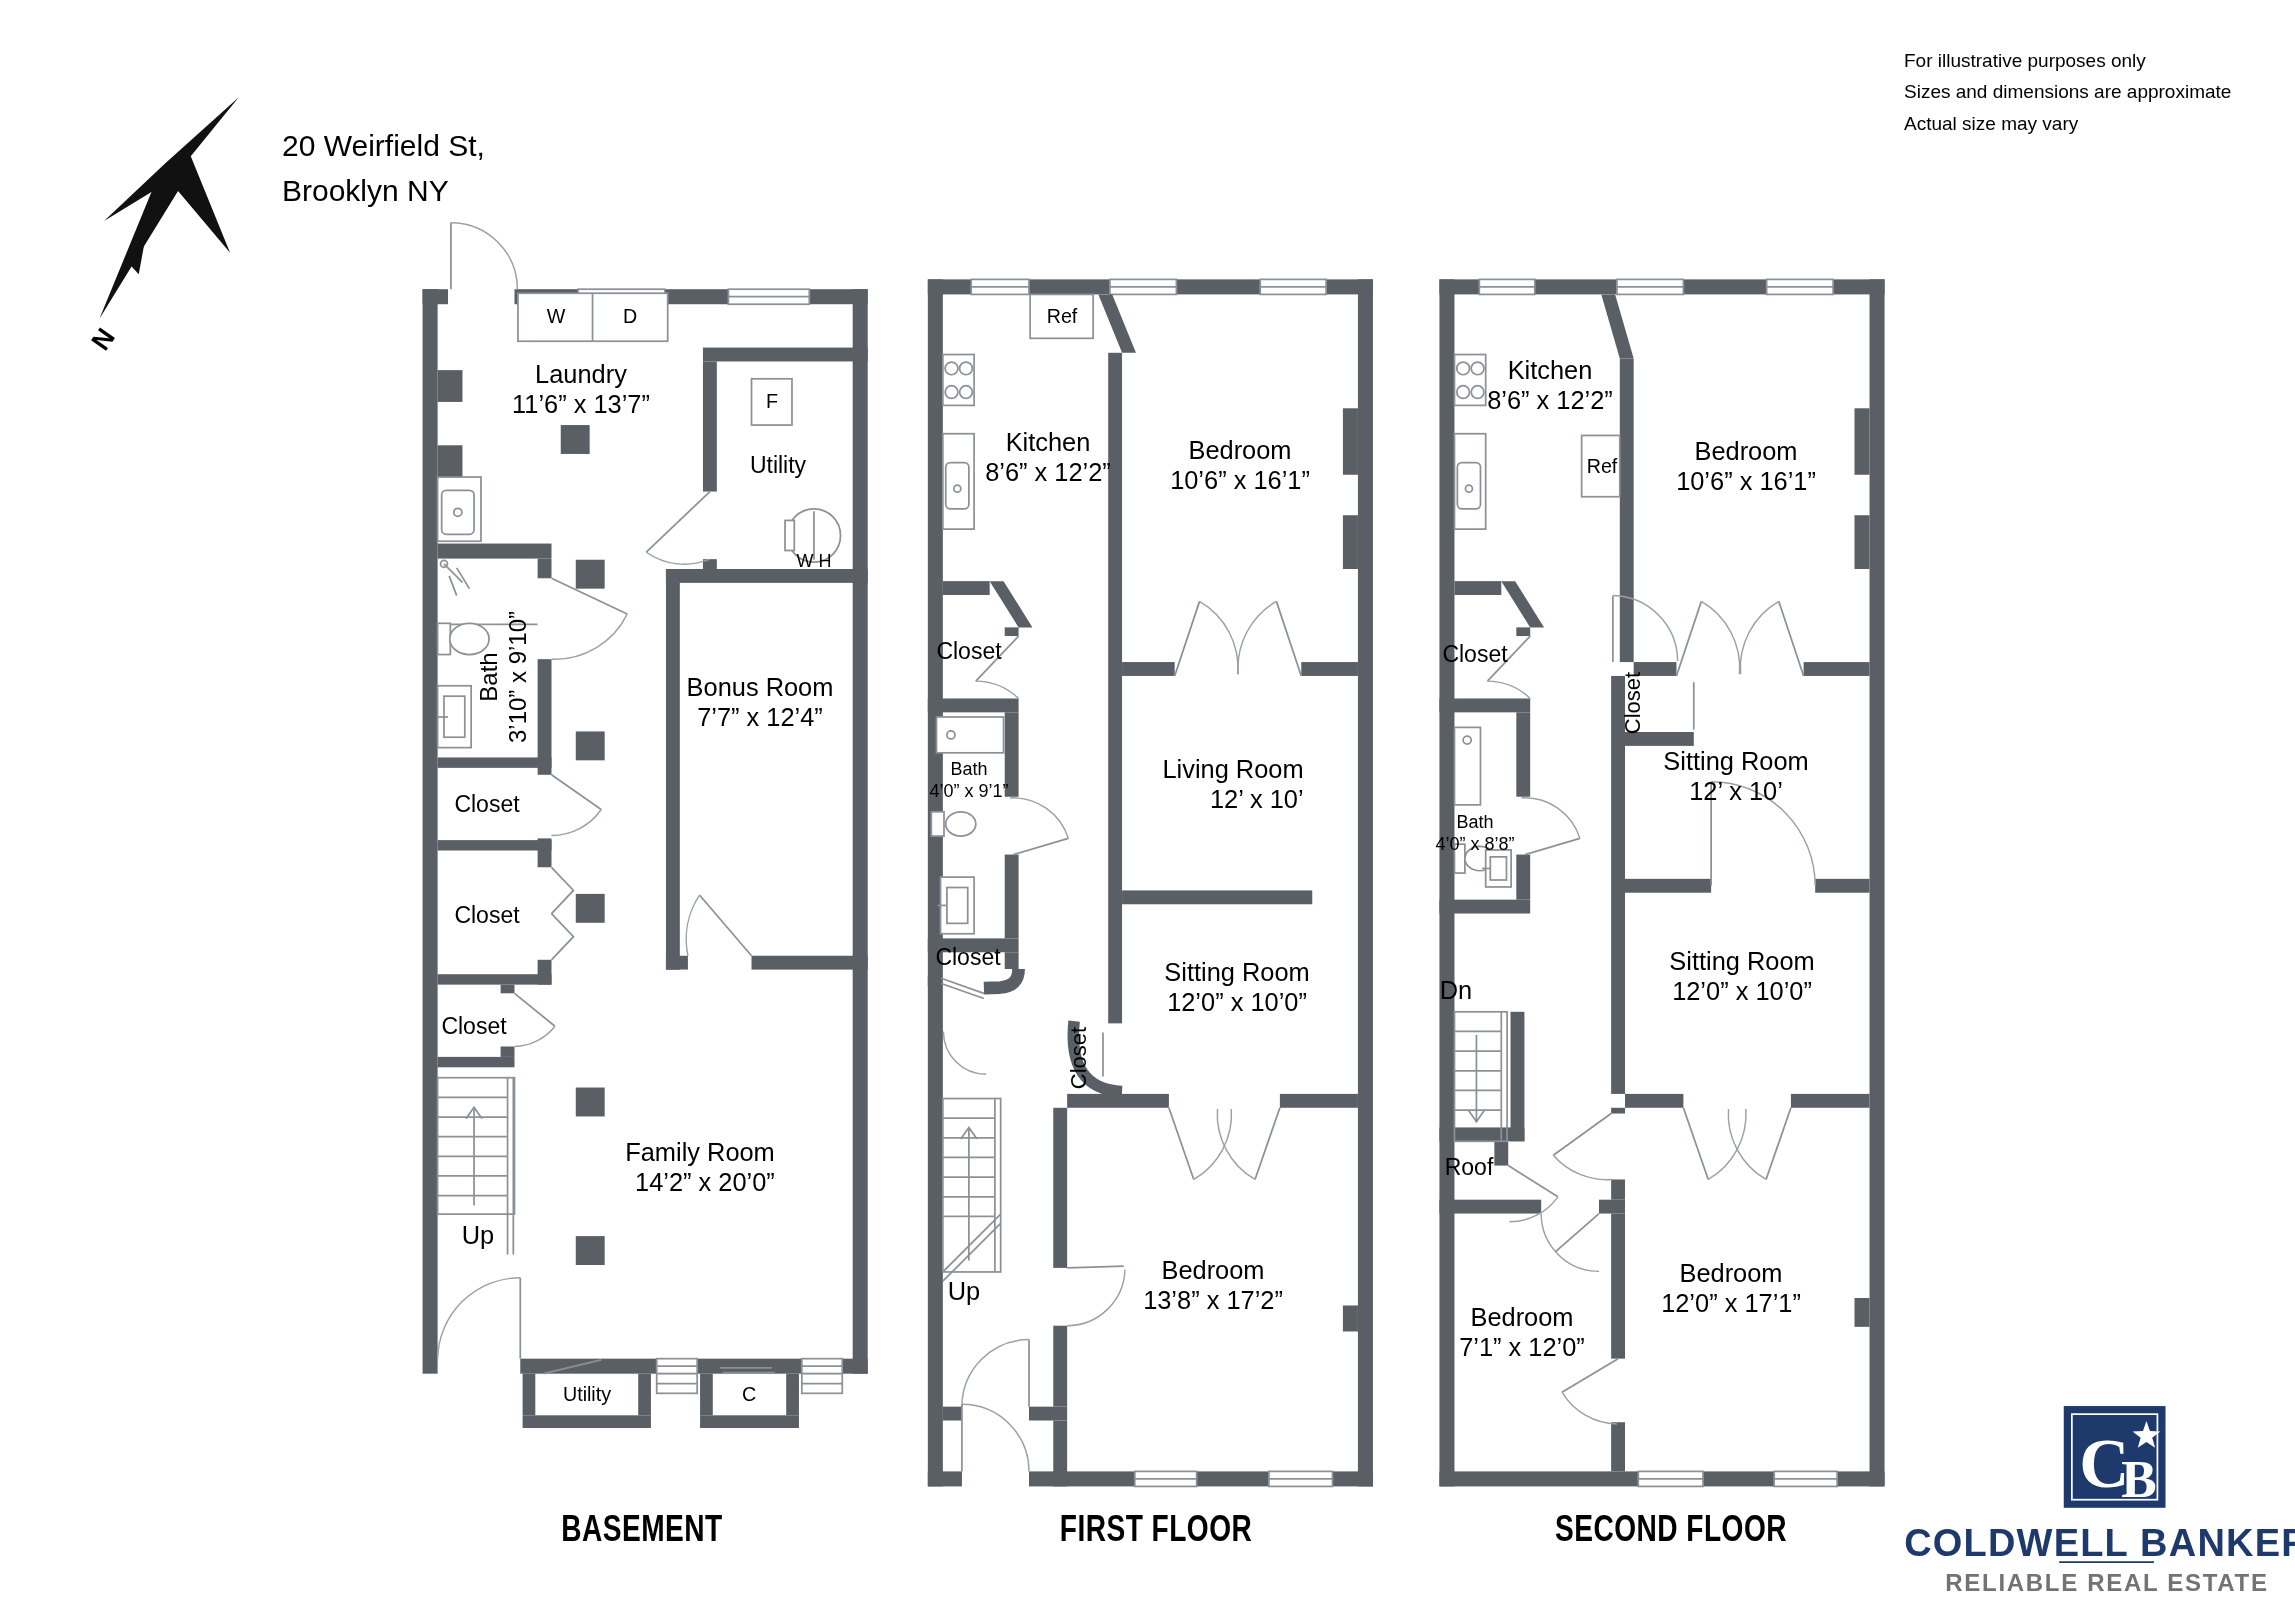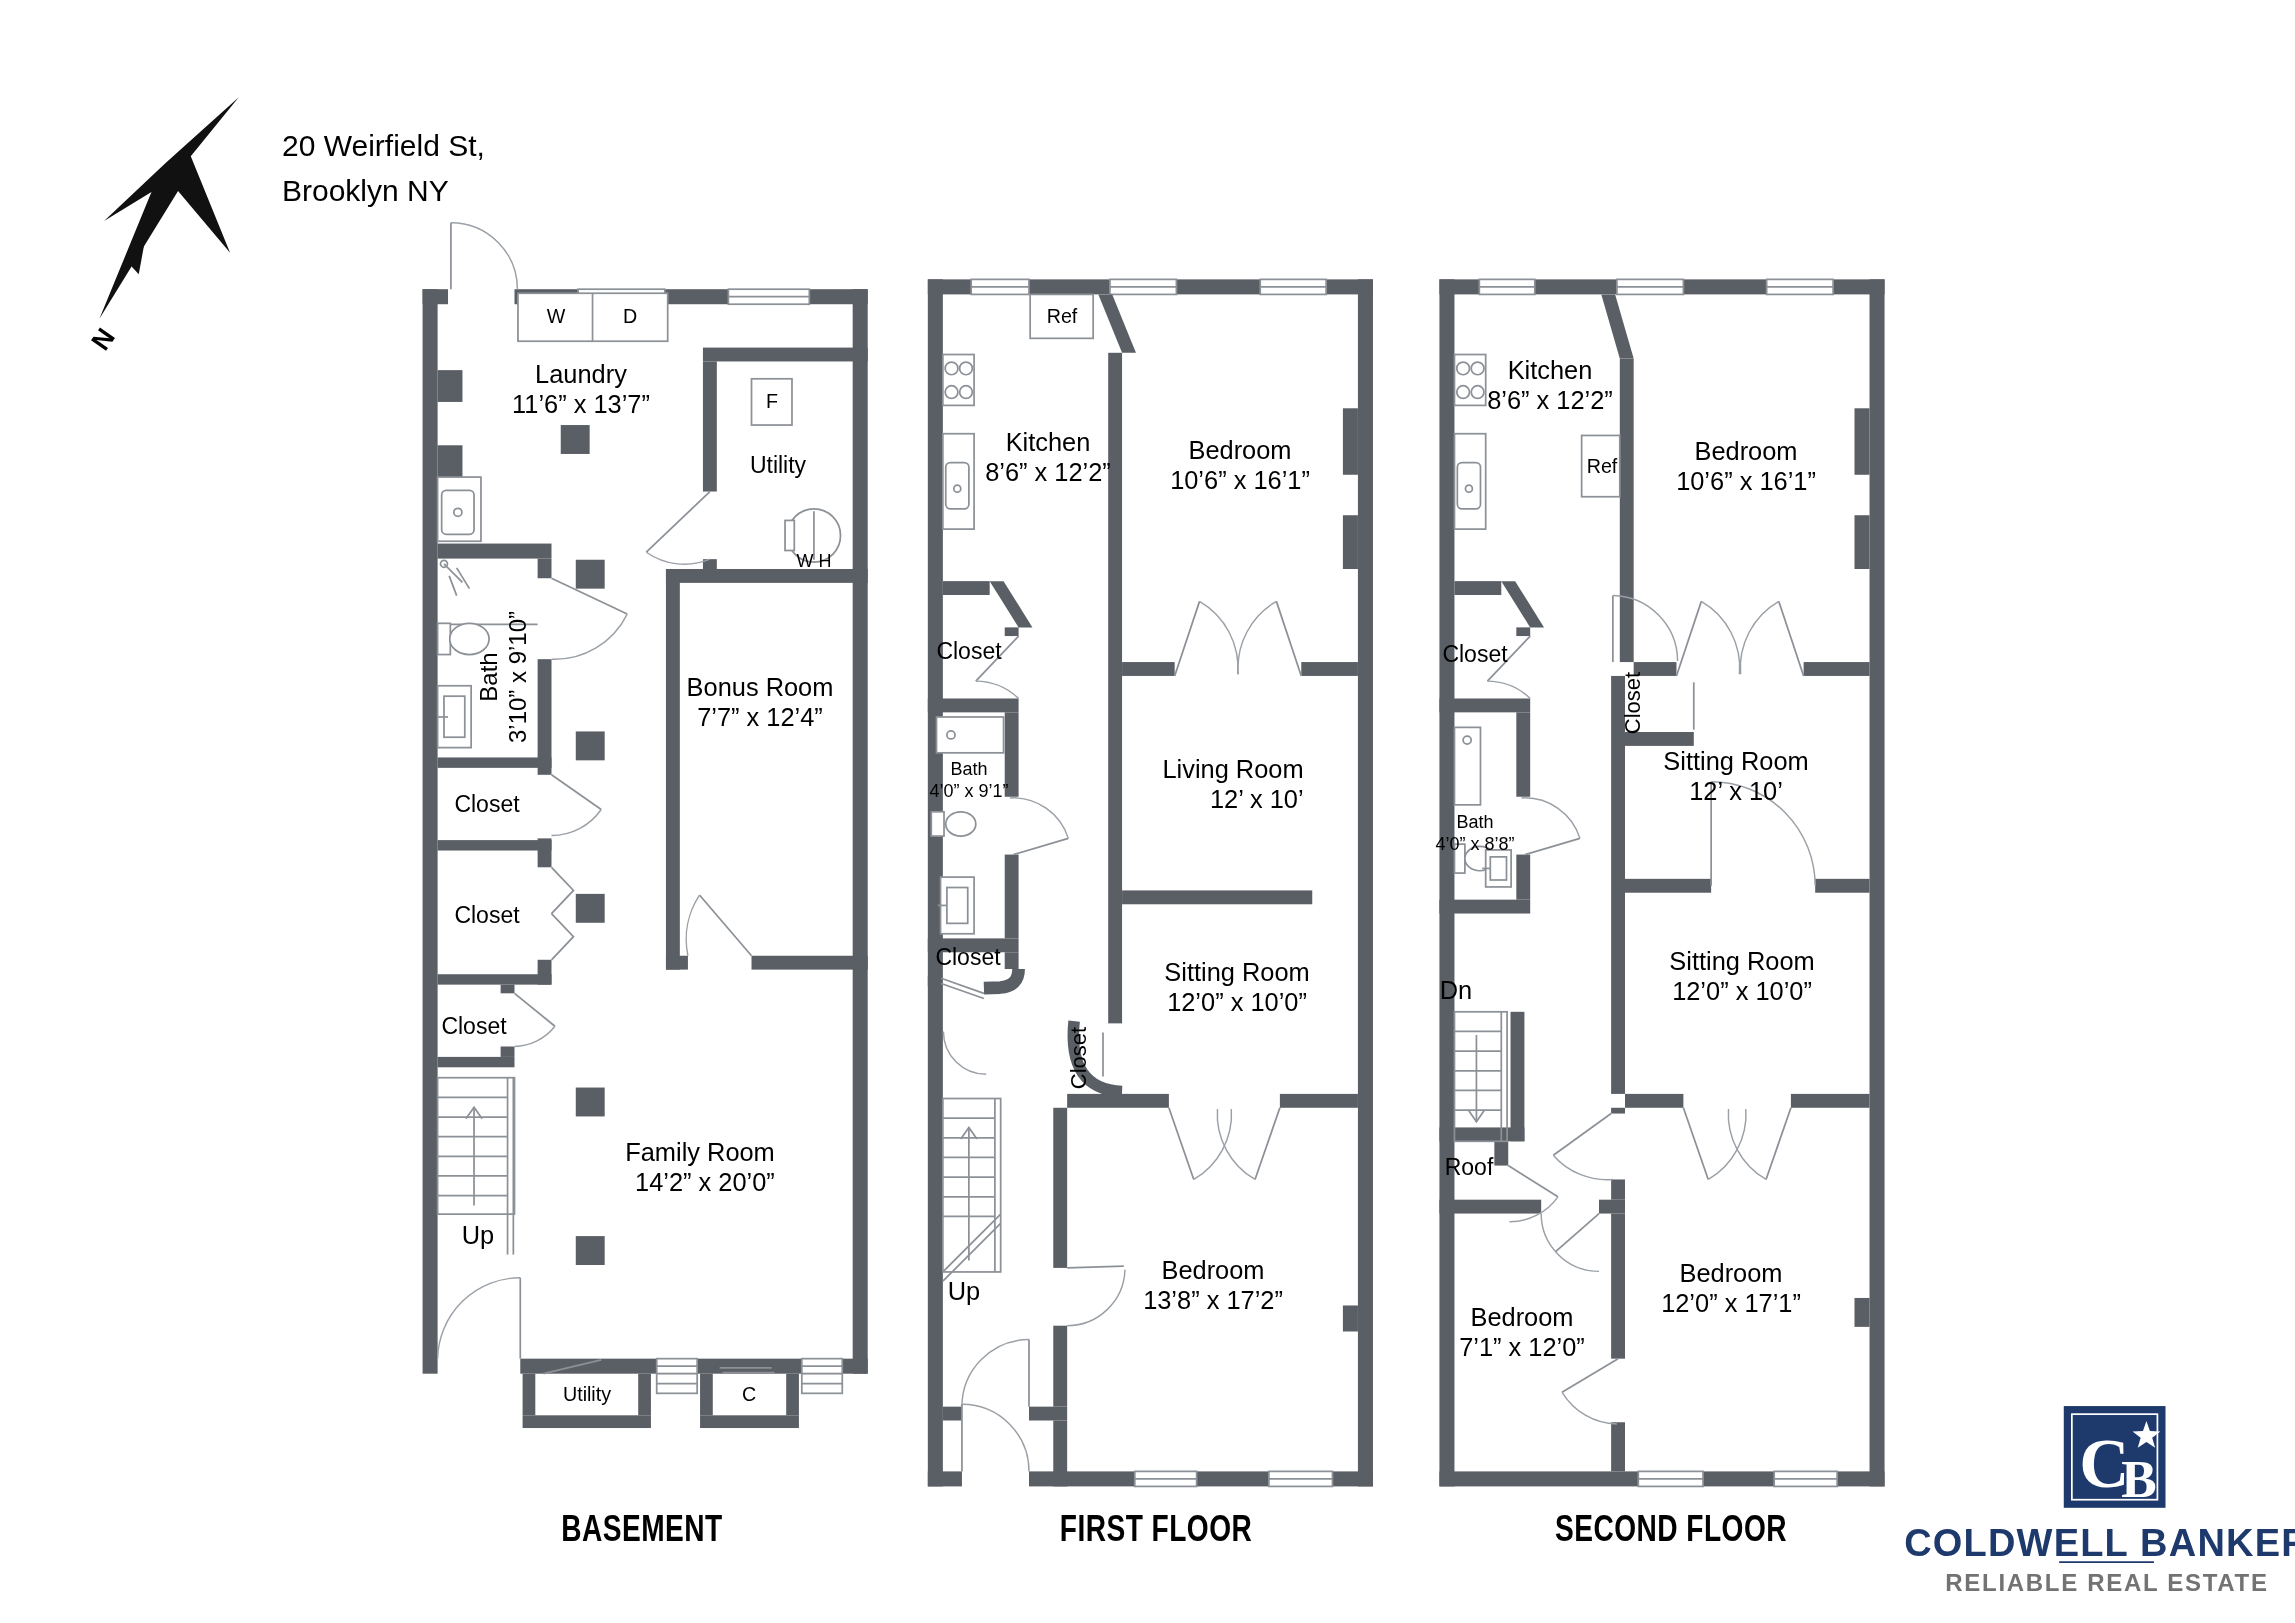--- a/index.html
+++ b/index.html
@@ -418,20 +418,25 @@
     <polygon fill="#ffffff" points="3713,2458 3719,2475 3737,2476 3723,2487 3728,2504 3713,2494 3698,2504 3703,2487 3689,2476 3707,2475"></polygon>
     <line x1="3562" y1="2702" x2="3726" y2="2702" stroke="#1e3a6d" stroke-width="3"></line>
   </g>
 </svg>
 
 <div id="title">
   <div>20 Weirfield St,</div>
   <div>Brooklyn NY</div>
 </div>
 
+<div id="disclaimer">
+  <div>For illustrative purposes only</div>
+  <div>Sizes and dimensions are approximate</div>
+  <div>Actual size may vary</div>
+</div>
 
 <div id="compass-n">N</div>
 
 <div class="lbl" style="left:581px;top:389px;">
   <div>Laundry</div>
   <div>11’6” x 13’7”</div>
 </div>
 <div class="lbl rot" style="left:504px;top:677px;font-size:24px;">
   <div>Bath</div>
   <div>3’10” x 9’10”</div>

